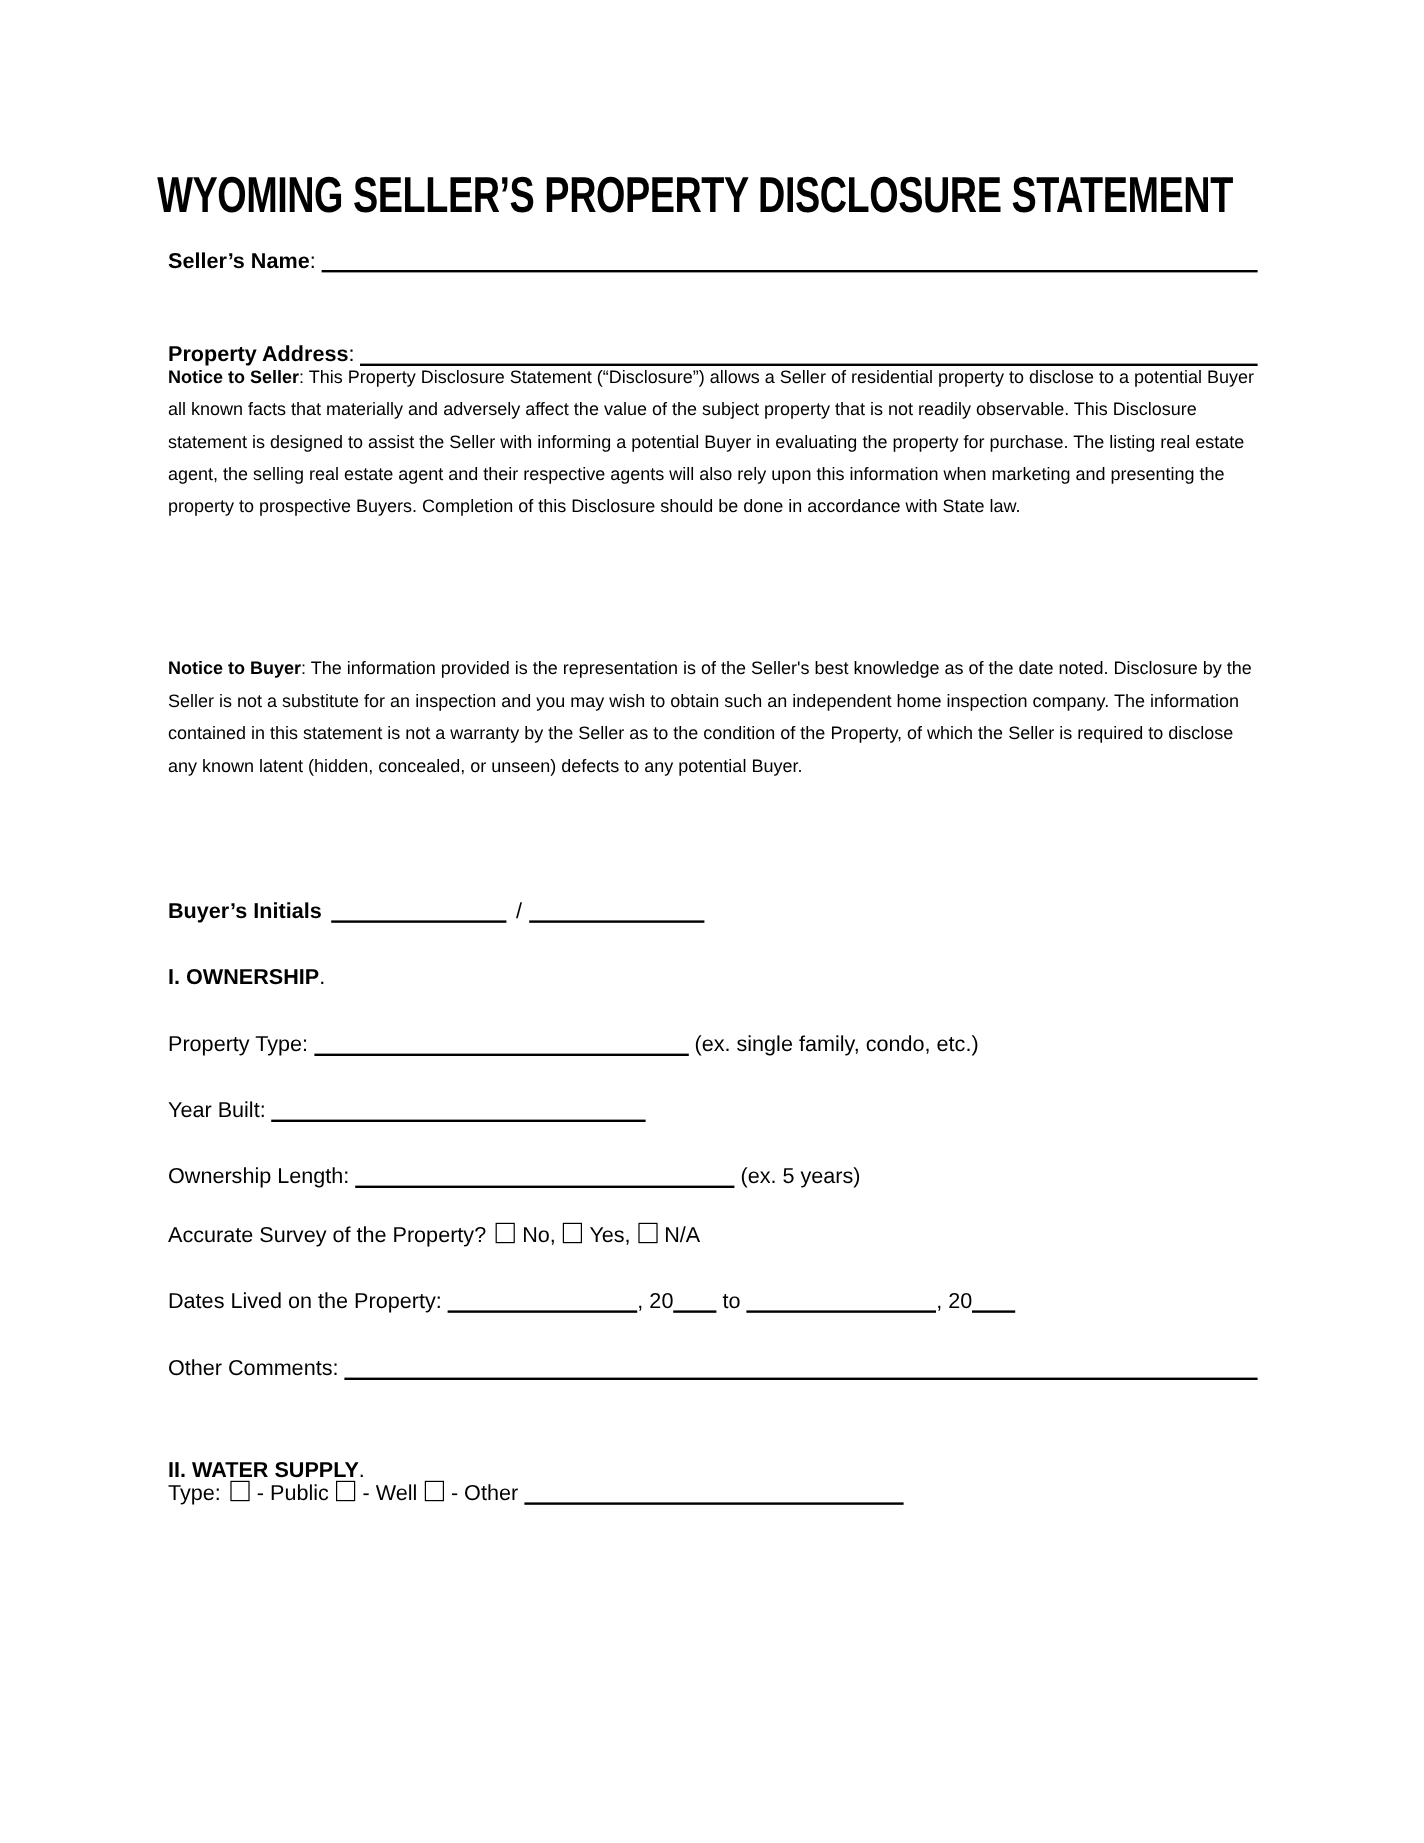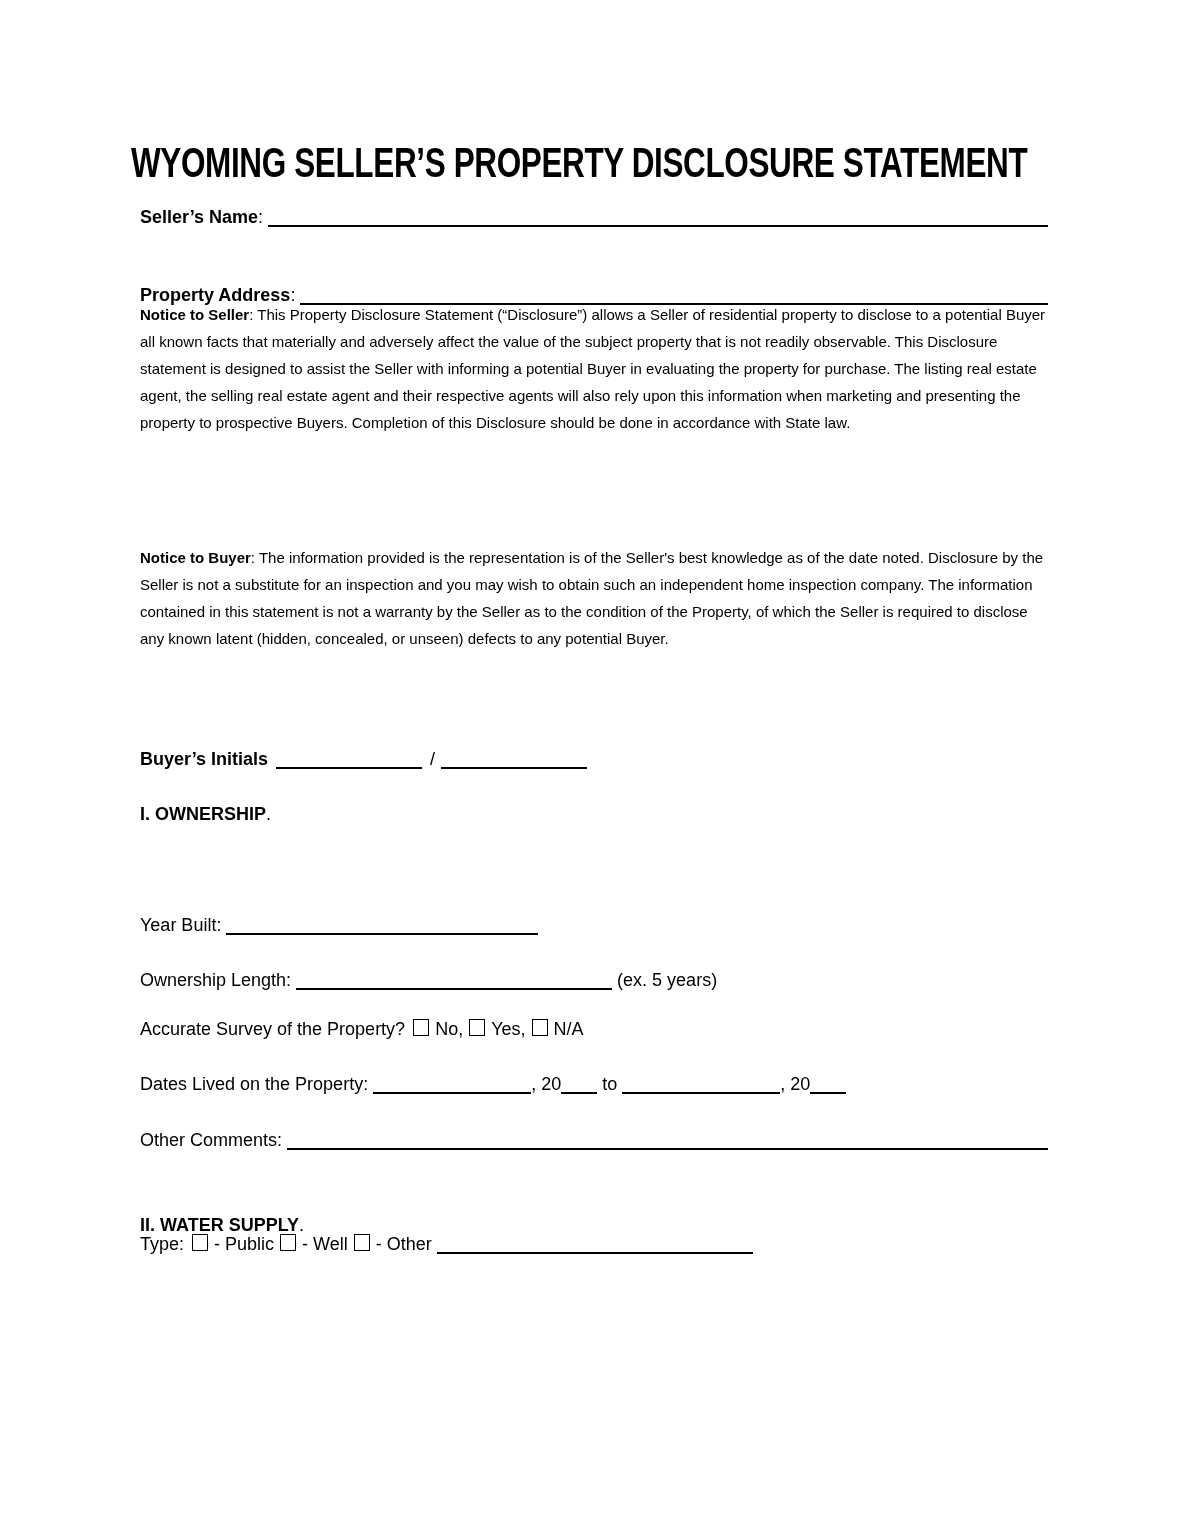--- a/index.html
+++ b/index.html
@@ -144,20 +144,25 @@
     <span class="b">Buyer’s Initials</span>
     <span class="bl w146 ml8"></span>
     <span class="ml8 mr6">/</span>
     <span class="bl w146"></span>
   </div>
 
   <div class="row" style="top:801px;">
     <span class="b">I. OWNERSHIP</span><span>.</span>
   </div>
 
+  <div class="row" style="top:857px;">
+    <span>Property Type: </span>
+    <span class="bl w312"></span>
+    <span> (ex. single family, condo, etc.)</span>
+  </div>
 
   <div class="row" style="top:912px;">
     <span>Year Built: </span>
     <span class="bl w312"></span>
   </div>
 
   <div class="row" style="top:967px;">
     <span>Ownership Length: </span>
     <span class="bl w316"></span>
     <span> (ex. 5 years)</span>

